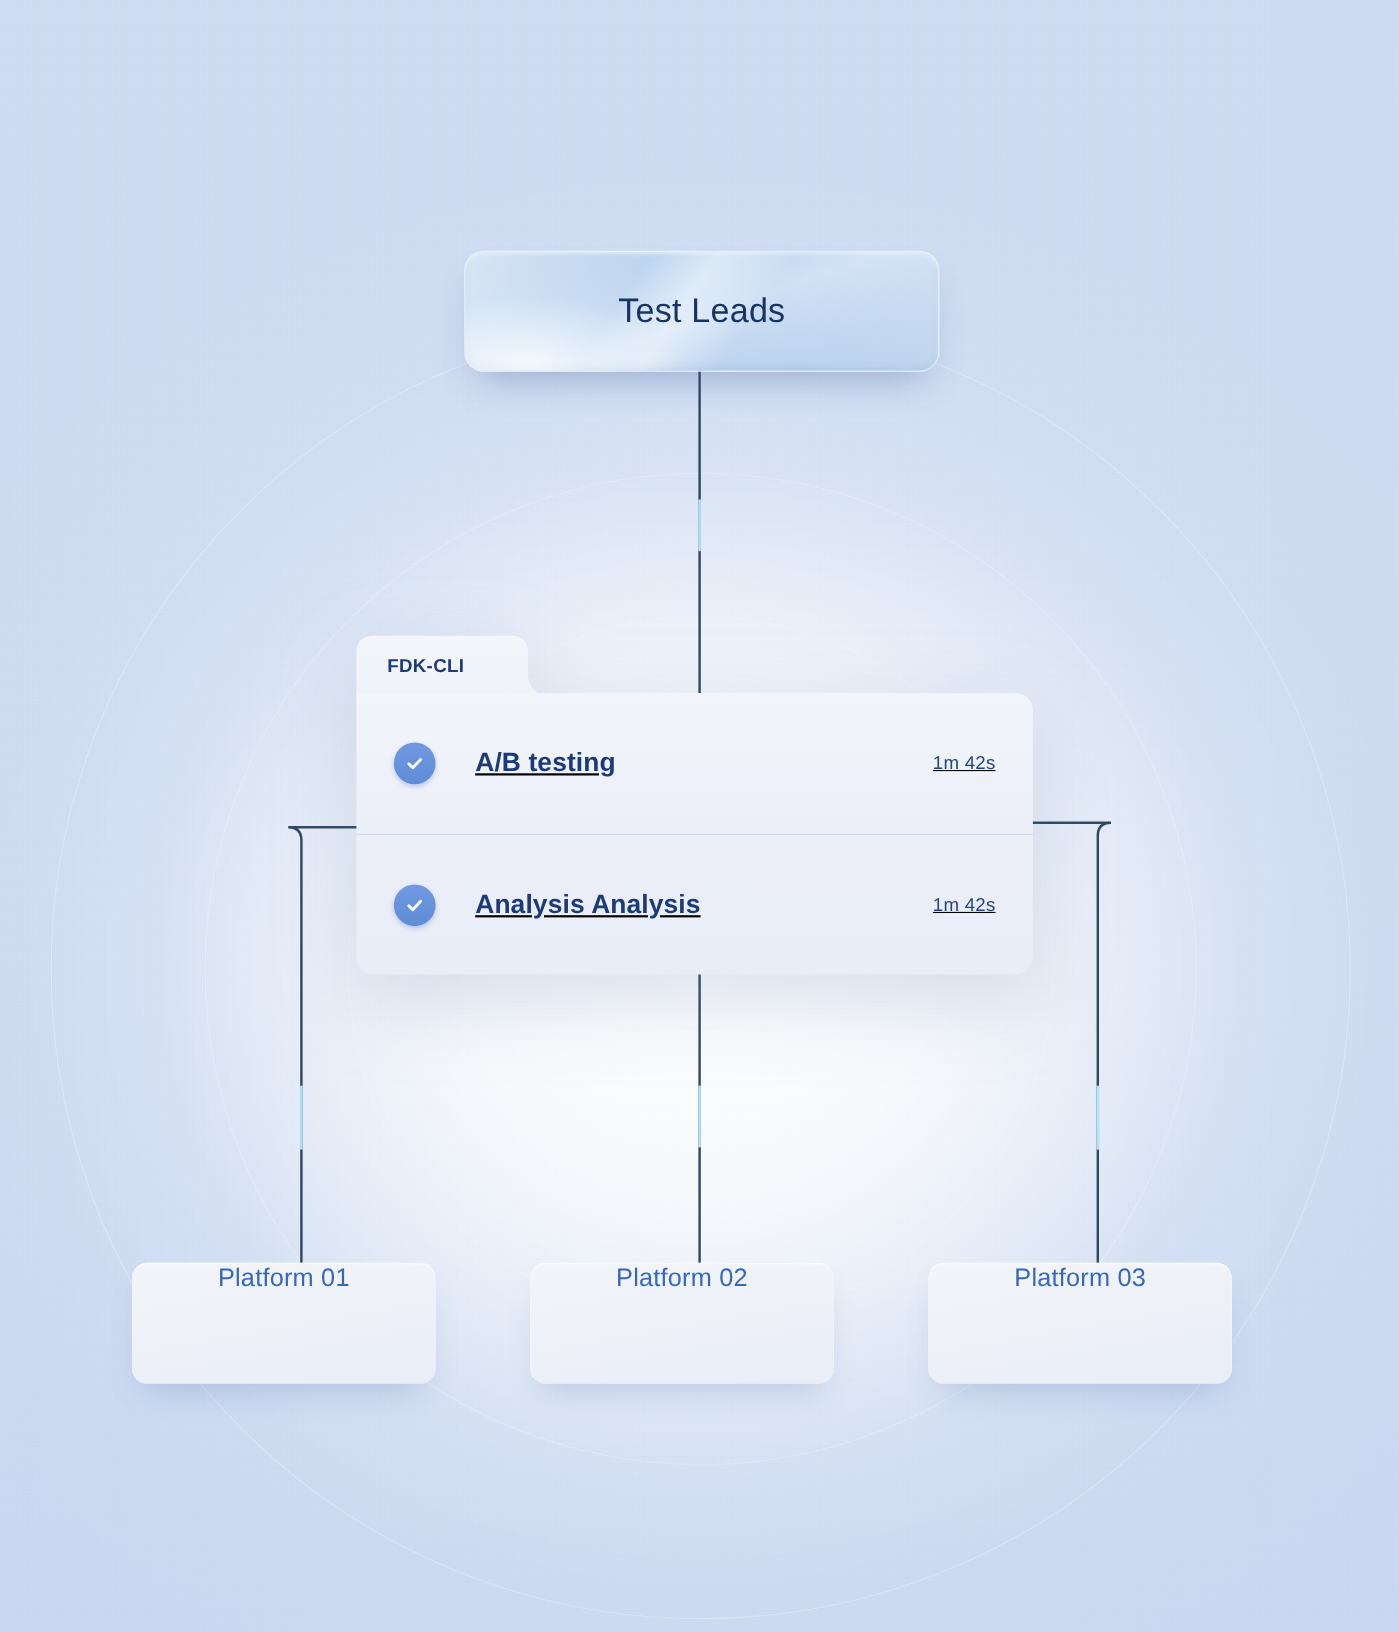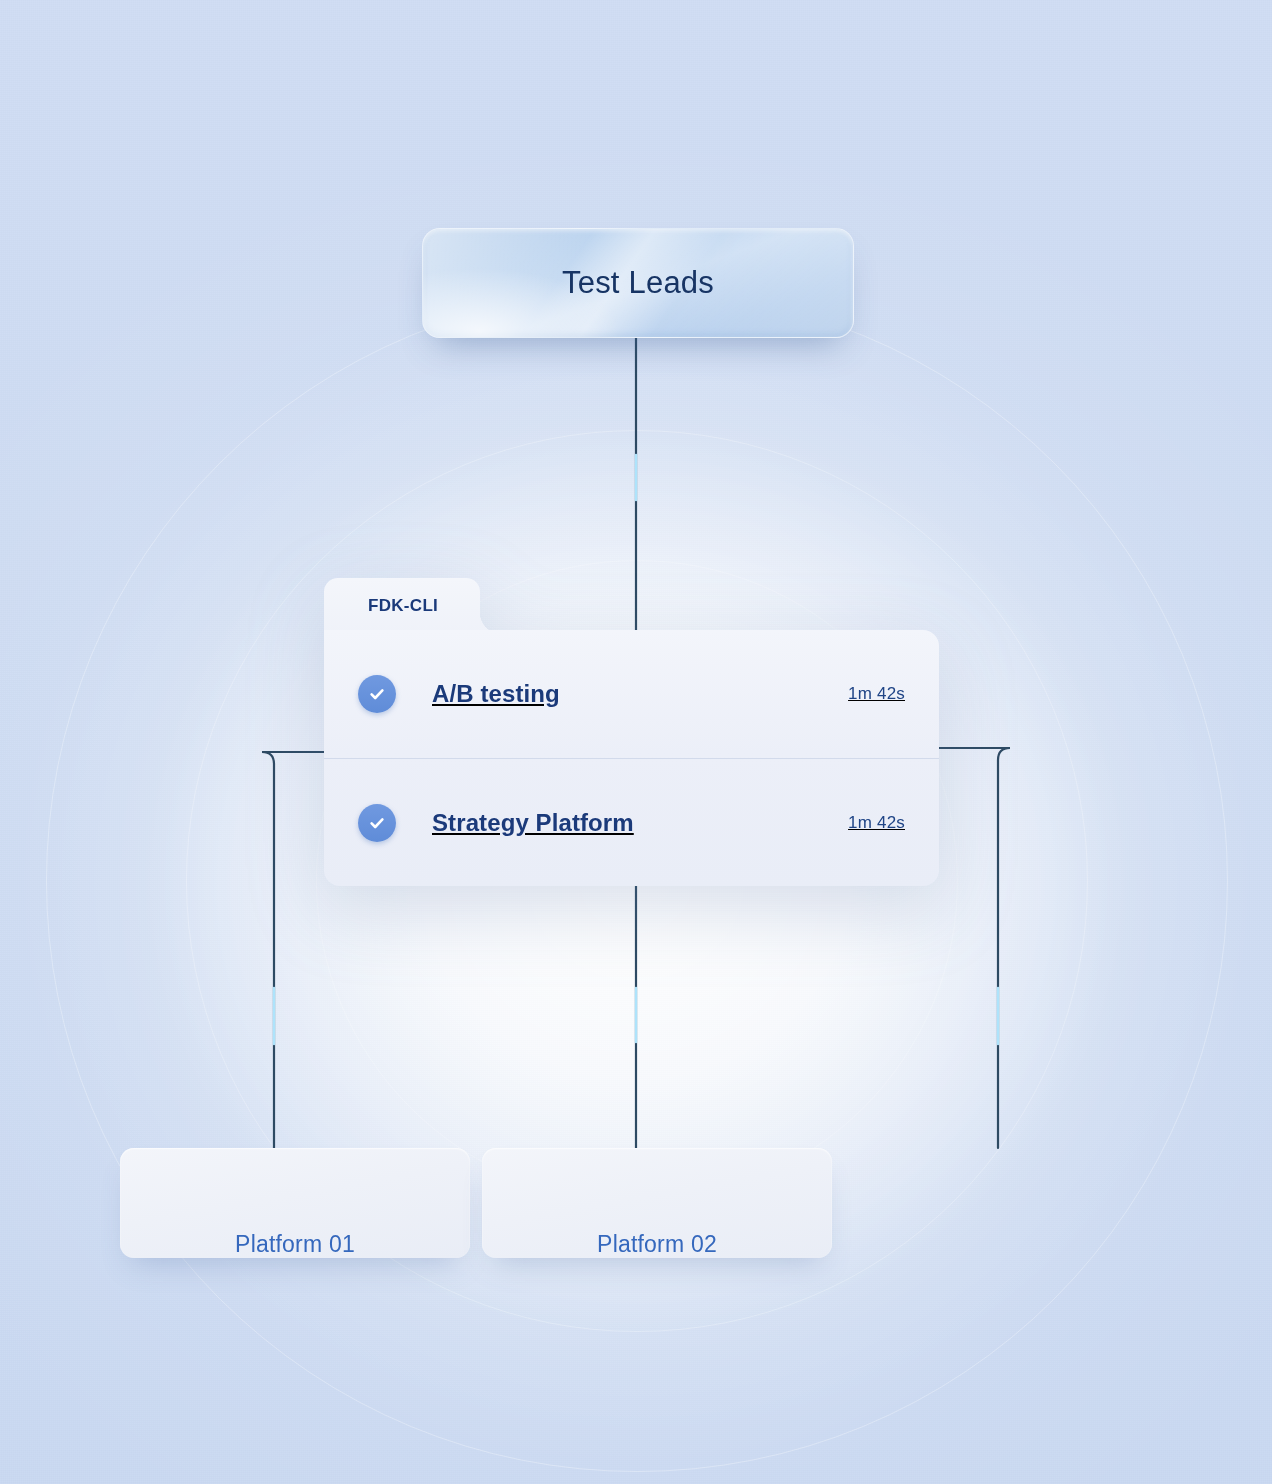--- a/index.html
+++ b/index.html
@@ -131,21 +131,21 @@
   .folder-tab {
     position: absolute;
     left: 0;
     top: 0;
     width: 156px;
     height: 56px;
     border-radius: 14px 14px 0 0;
     background: linear-gradient(180deg, #f4f6fb 0%, #eff2f9 100%);
     display: flex;
     align-items: center;
-    padding-left: 44px;
+    padding-left: 28px;
     box-sizing: border-box;
   }
   .folder-tab::after {
     content: "";
     position: absolute;
     right: -22px;
     bottom: 0;
     width: 22px;
     height: 22px;
     background: #eff2f9;
@@ -204,29 +204,29 @@
     font-size: 17px;
     font-weight: 500;
     color: #1f4486;
     letter-spacing: 0.2px;
   }
 
   
   .platform {
     position: absolute;
     top: 1148px;
-    width: 350px;
+    width: 276px;
     height: 110px;
     border-radius: 14px;
     background: linear-gradient(170deg, #f3f5fa 0%, #eef1f8 45%, #e9edf6 100%);
     box-shadow:
       0 16px 30px -12px rgba(85,115,170,0.30),
       0 1px 2px rgba(255,255,255,0.8) inset;
     display: flex;
-    align-items: flex-end;
+    align-items: flex-start;
     justify-content: center;
   }
   .platform-label {
     font-size: 23px;
     font-weight: 400;
     color: #3568bd;
     letter-spacing: 0.2px;
   }
   .p1 { left: 120px; }
   .p2 { left: 482px; }
@@ -291,27 +291,30 @@
         <span class="row-label">A/B testing</span>
         <span class="row-time">1m 42s</span>
       </div>
 
       <div class="folder-row">
         <span class="check-icon">
           <svg width="20" height="20" viewBox="0 0 20 20" aria-hidden="true">
             <path d="M4.6 10.4 L8.2 14 L15.4 6.4" fill="none" stroke="#ffffff" stroke-width="2.6" stroke-linecap="round" stroke-linejoin="round"></path>
           </svg>
         </span>
-        <span class="row-label">Strategy Platform</span>
+        <span class="row-label">Analysis Analysis</span>
         <span class="row-time">1m 42s</span>
       </div>
 
     </div>
   </div>
 
   <div class="platform p1">
     <span class="platform-label">Platform 01</span>
   </div>
   <div class="platform p2">
     <span class="platform-label">Platform 02</span>
   </div>
+  <div class="platform p3">
+    <span class="platform-label">Platform 03</span>
+  </div>
 
 </div>
 
 </body></html>

